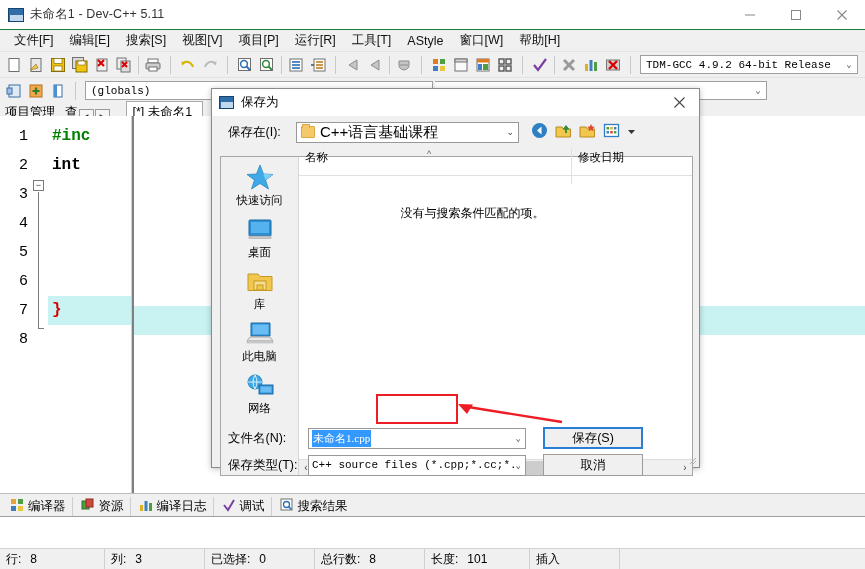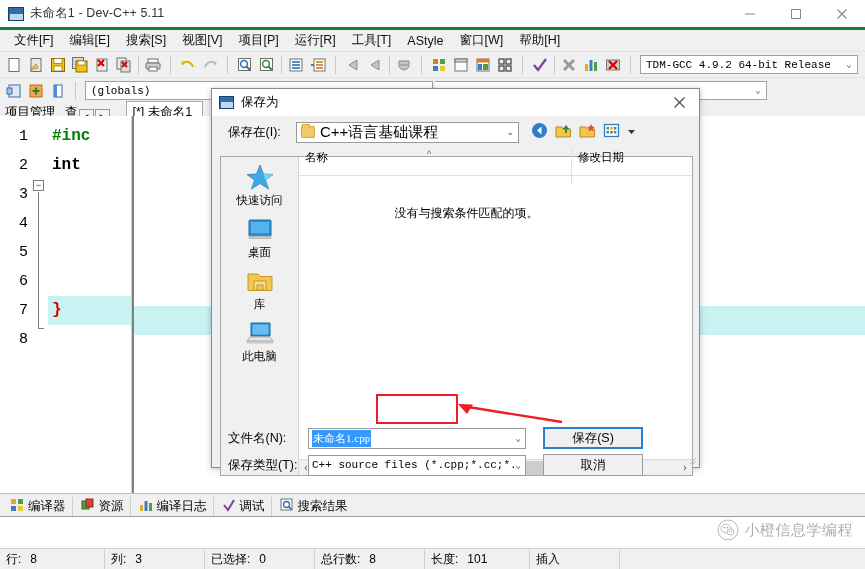--- a/index.html
+++ b/index.html
@@ -10,21 +10,21 @@
     background: #ffffff;
     overflow: hidden;
     position: relative;
     color: #000;
   }
   #app { position:absolute; inset:0; background:#f0f0f0; }
 
   
   .titlebar {
     height: 30px; background:#ffffff; display:flex; align-items:center;
-    border-bottom: 3px solid #15803d;
+    border-bottom: 1px solid #15803d;
   }
   .title-icon {
     width:16px;height:14px;margin-left:8px;margin-right:6px;
     background:linear-gradient(#3d6fa8,#2b5party);
     background:#2f6ca8; border:1px solid #15456f; position:relative;
   }
   .title-icon:after{
     content:""; position:absolute; left:1px; top:6px; width:13px; height:6px;
     background:#bfd8ef;
   }
@@ -225,21 +225,21 @@
     position:absolute;left:78px;right:0;top:0;bottom:0;background:#fff;
   }
   .fl-head{
     height:19px; display:flex; background:#fff; border-bottom:1px solid #e0e0e0;
     font-size:11.5px; align-items:center;
   }
   .fl-col{ padding-left:6px; position:relative; height:36px; line-height:19px;}
   .fl-col-name{ width:273px; border-right:1px solid #e0e0e0;}
   .sortcaret{ position:absolute; left:128px; top:-3px; font-size:9px; color:#666;}
   .fl-empty{
-    position:absolute; left:70px; top:48px; width:195px; text-align:center;
+    position:absolute; left:76px; top:48px; width:195px; text-align:center;
     font-size:12px; color:#000;
   }
   .fl-hscroll{
     position:absolute; left:0; right:0; bottom:0; height:16px; background:#f0f0f0;
     display:flex; align-items:center; border-top:1px solid #dcdcdc;
   }
   .hs-arrow{ width:14px; text-align:center; font-size:10px; color:#4c4c4c;}
   .hs-track{ flex:1; height:14px; background:#f0f0f0; position:relative;}
   .hs-thumb{ position:absolute; left:0; top:0; height:14px; width:234px; background:#cdcdcd;}
 
@@ -628,32 +628,20 @@
               <circle cx="6.5" cy="6.5" r="3" fill="none" stroke="#2b6fb5" stroke-width="1.3"></circle>
               <line x1="8.6" y1="8.6" x2="11.5" y2="11.5" stroke="#2b6fb5" stroke-width="1.6"></line>
             </svg>
         </span>
         <span>搜索结果</span>
       </div>
     </div>
     <div class="bp-body"></div>
   </div>
 
-  <div class="watermark">
-    <svg width="22" height="22" viewBox="0 0 22 22">
-      <circle cx="11" cy="11" r="10" fill="none" stroke="#555" stroke-width="1"></circle>
-      <ellipse cx="9" cy="9.5" rx="5" ry="4.2" fill="#fff" stroke="#555" stroke-width=".9"></ellipse>
-      <circle cx="7.3" cy="8.6" r=".9" fill="#333"></circle>
-      <circle cx="10.6" cy="8.6" r=".9" fill="#333"></circle>
-      <ellipse cx="13.5" cy="13" rx="3.6" ry="3" fill="#fff" stroke="#555" stroke-width=".9"></ellipse>
-      <circle cx="12.4" cy="12.4" r=".6" fill="#333"></circle>
-      <circle cx="14.7" cy="12.4" r=".6" fill="#333"></circle>
-    </svg>
-    <span class="wm-text">小橙信息学编程</span>
-  </div>
 
   <div class="statusbar">
     <div class="st-cell" style="width:105px;">
       <span class="st-label">行:</span>
       <span class="st-val">8</span>
     </div>
     <div class="st-cell" style="width:100px;">
       <span class="st-label">列:</span>
       <span class="st-val">3</span>
     </div>
@@ -762,20 +750,29 @@
           </div>
           <div class="place">
             <svg width="32" height="26" viewBox="0 0 32 26">
               <path d="M7 2 h19 v13 h-19 z" fill="#2f8fd6" stroke="#1d6ba5"></path>
               <path d="M8.5 3.5 h16 v10 h-16 z" fill="#69bdf2"></path>
               <path d="M3 20 h26 l-3 -4 h-20 z" fill="#e8e8e8" stroke="#a8a8a8"></path>
               <path d="M3 20 h26 v2 h-26 z" fill="#cfcfcf" stroke="#a8a8a8" stroke-width=".5"></path>
             </svg>
             <span class="place-lbl">此电脑</span>
           </div>
+          <div class="place">
+            <svg width="32" height="26" viewBox="0 0 32 26">
+              <circle cx="11" cy="9" r="7" fill="#3fa9e8" stroke="#2b86bd"></circle>
+              <path d="M4 9 h14 M11 2 q4 7 0 14 M11 2 q-4 7 0 14" stroke="#fff" stroke-width=".8" fill="none"></path>
+              <rect x="15" y="12" width="14" height="9" fill="#2f8fd6" stroke="#1d6ba5"></rect>
+              <rect x="16.5" y="13.5" width="11" height="6" fill="#69bdf2"></rect>
+            </svg>
+            <span class="place-lbl">网络</span>
+          </div>
         </div>
         <div class="fl-main">
           <div class="fl-head">
             <div class="fl-col fl-col-name">
               <span>名称</span>
               <span class="sortcaret">^</span>
             </div>
             <div class="fl-col">
               <span>修改日期</span>
             </div>

